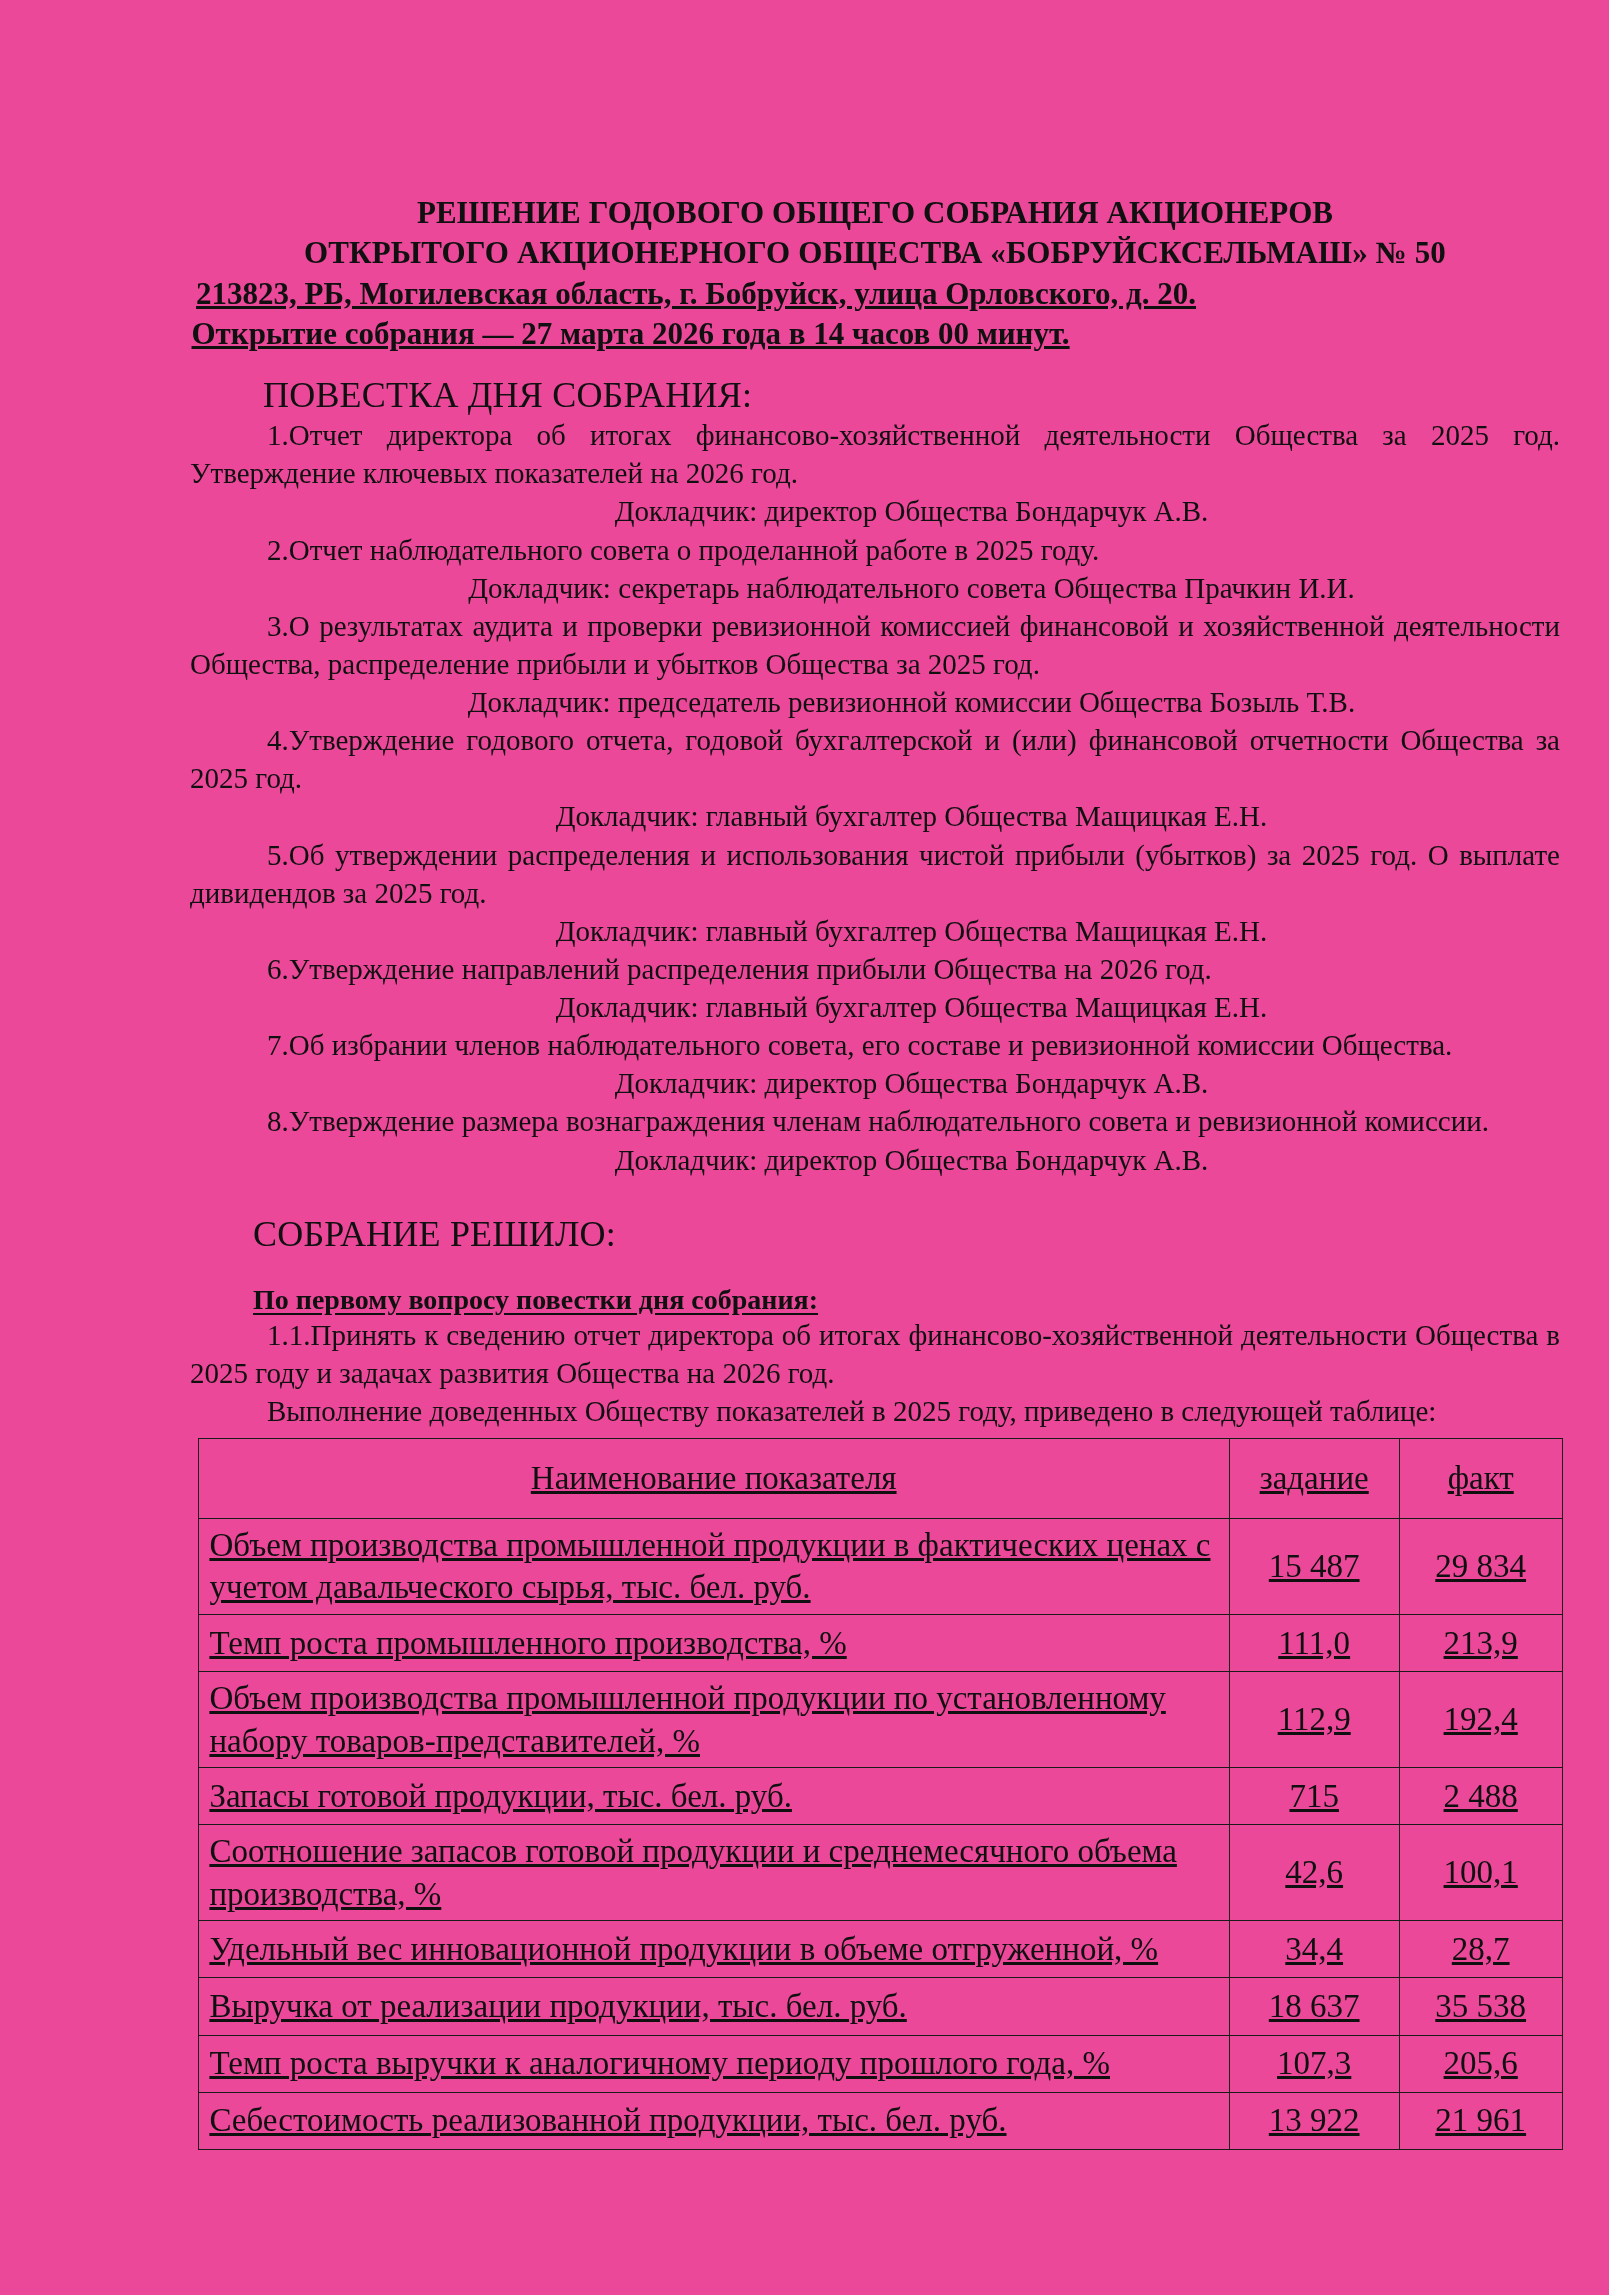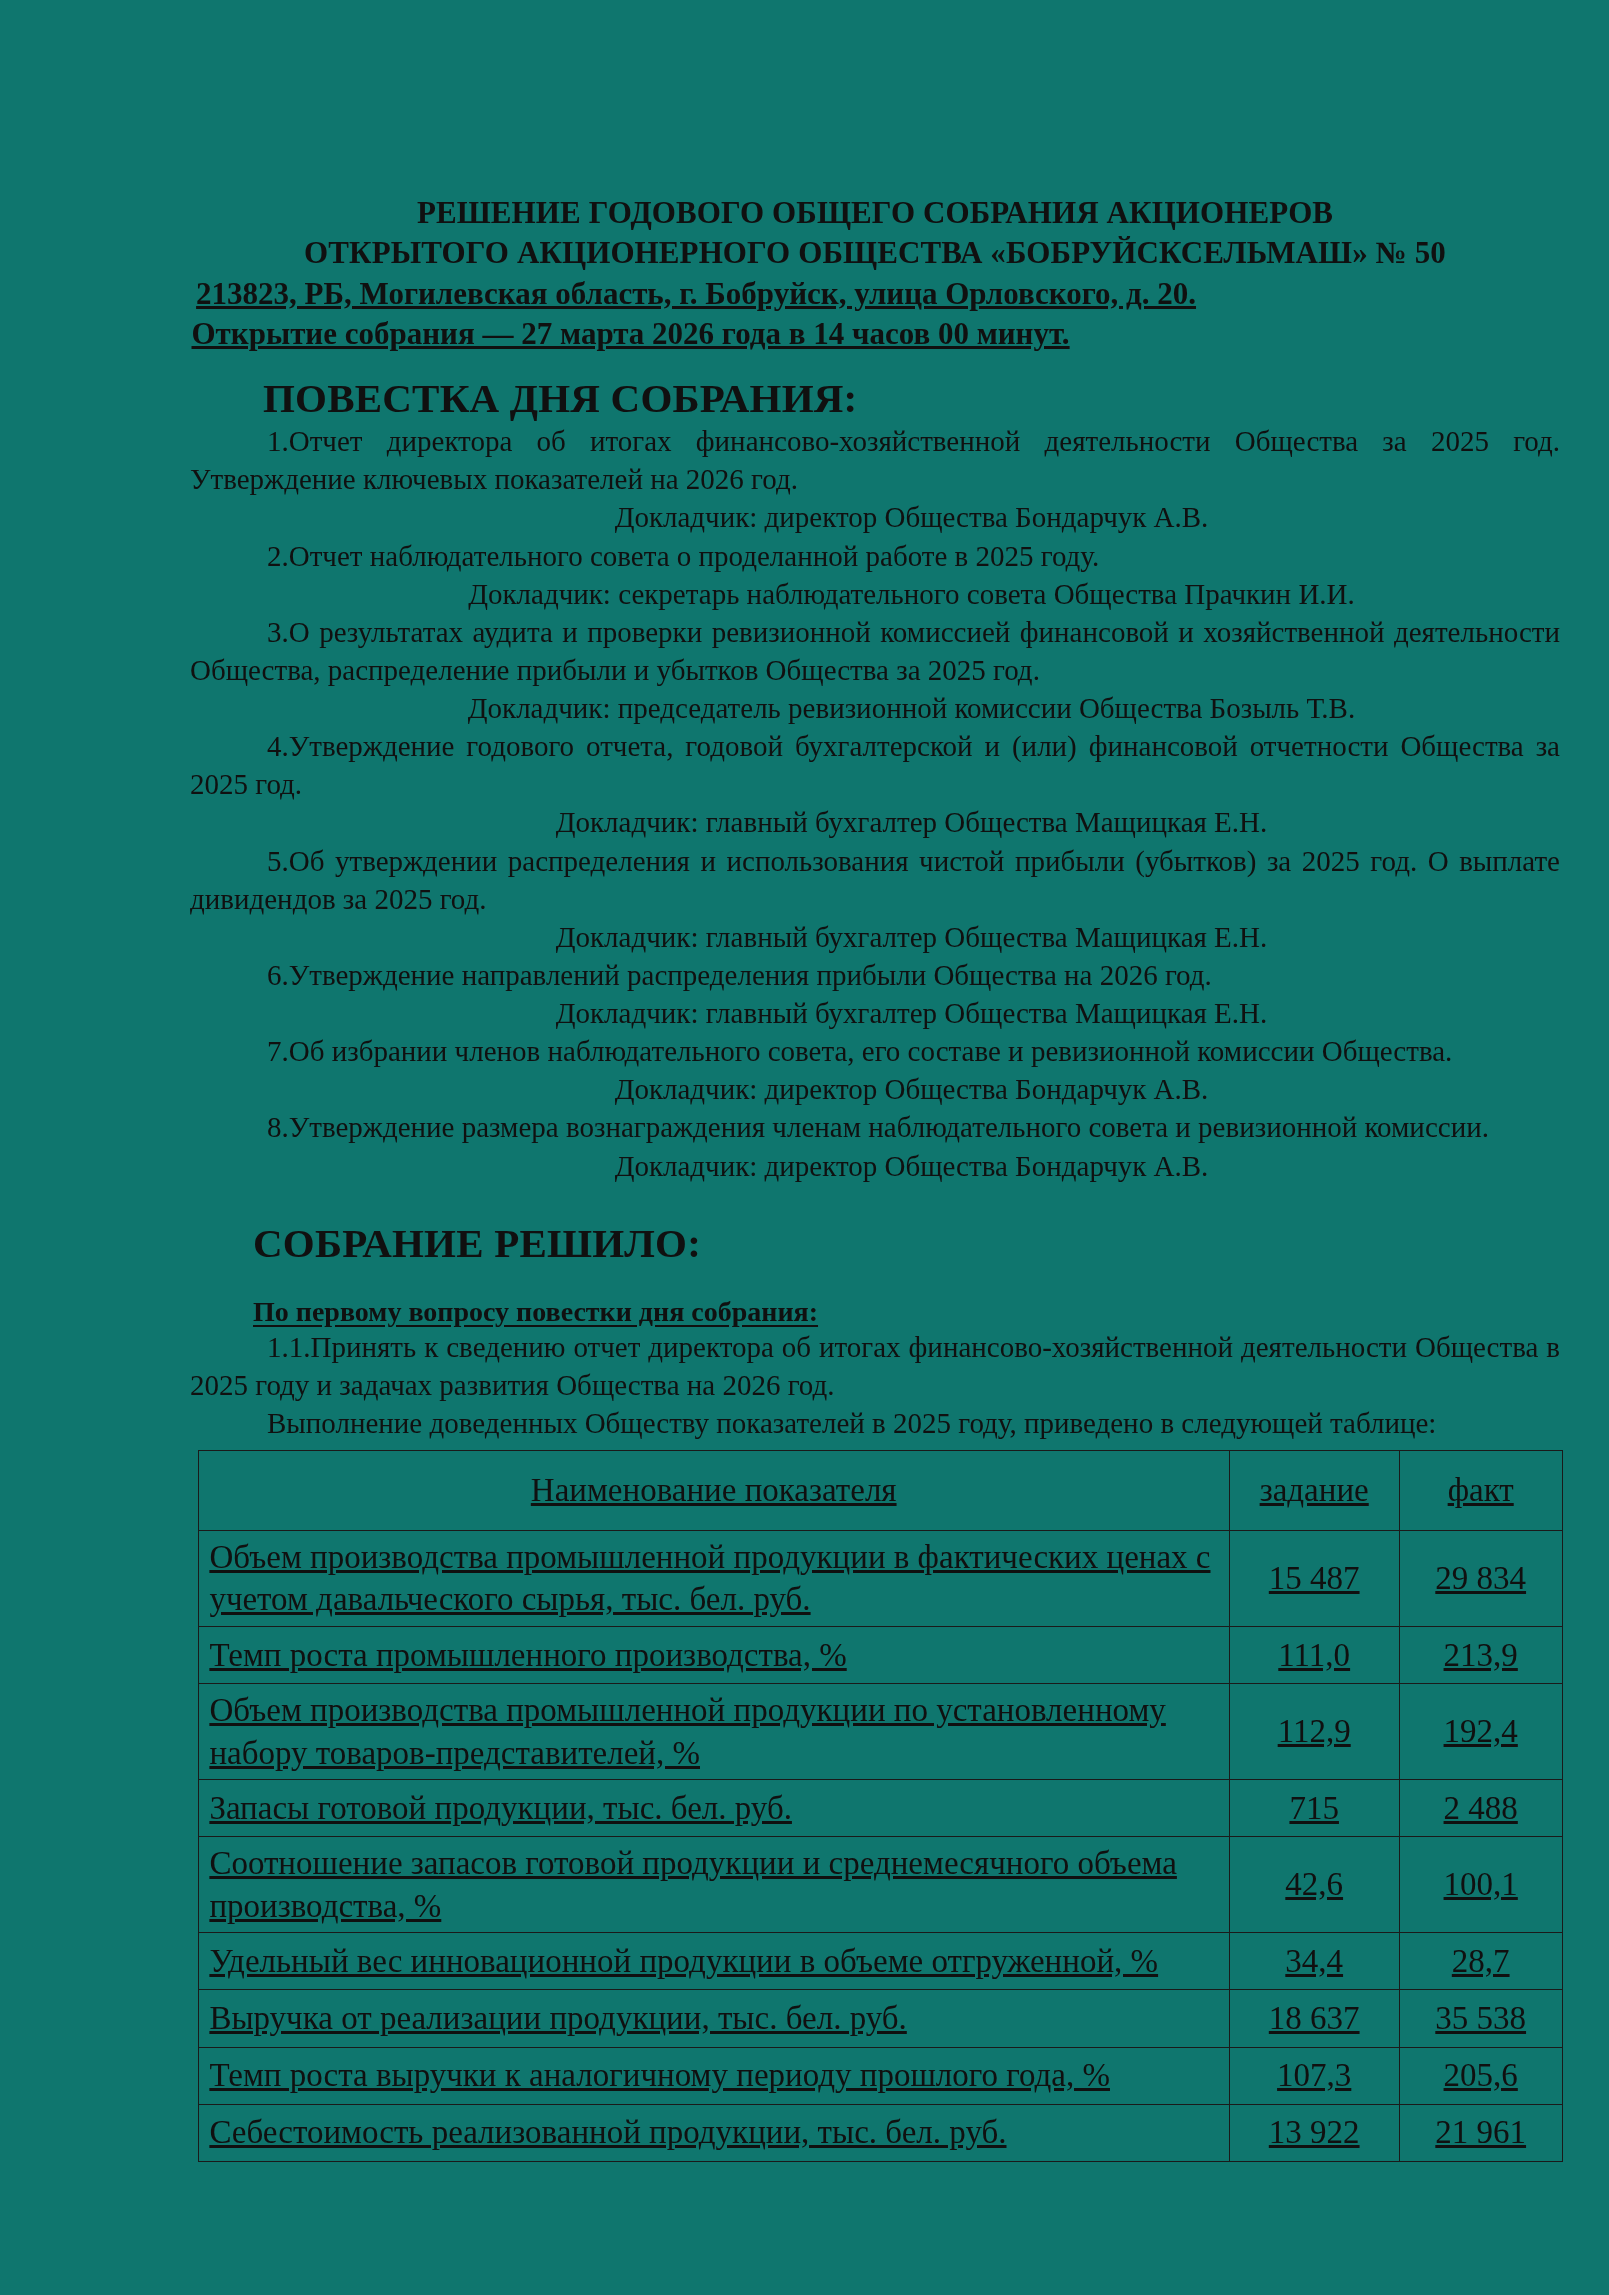--- a/index.html
+++ b/index.html
@@ -4,21 +4,21 @@
 <style>
   html, body {
     margin: 0;
     padding: 0;
     background: #ffffff;
   }
   .page {
     position: relative;
     width: 1609px;
     height: 2295px;
-    background: #0f766e;
+    background: #ec4899;
     font-family: "Liberation Serif", "DejaVu Serif", serif;
     color: #101010;
     overflow: hidden;
   }
   .content {
     position: absolute;
     left: 190px;
     top: 0;
     width: 1370px;
   }
@@ -40,22 +40,22 @@
     line-height: 1.30;
     margin: 0;
     text-align: left;
     padding-left: 6.1px;
     text-decoration: underline;
   }
   .addr-line.second { padding-left: 1.5px; }
 
   
   .section-head {
-    font-weight: bold;
-    font-size: 41px;
+    font-weight: normal;
+    font-size: 36px;
     margin: 0;
     padding-top: 20px;
     padding-left: 73px;
     letter-spacing: 0.2px;
   }
   .section-head.resolved {
     padding-top: 34px;
     padding-left: 63px;
   }
   .subsection-head {

